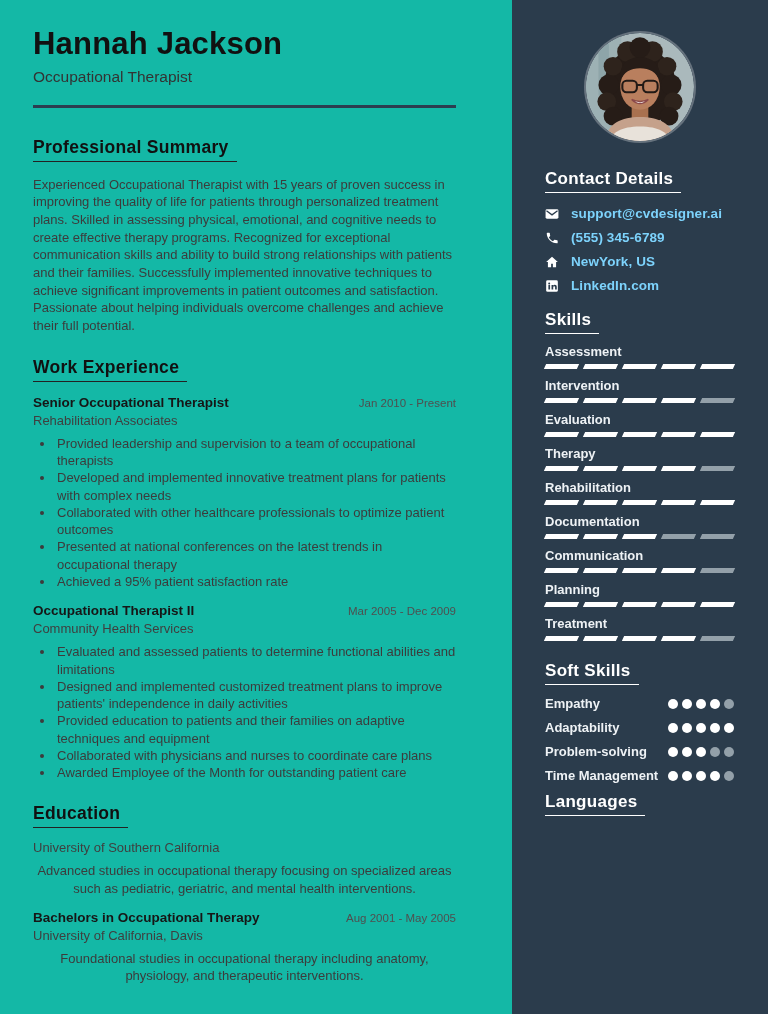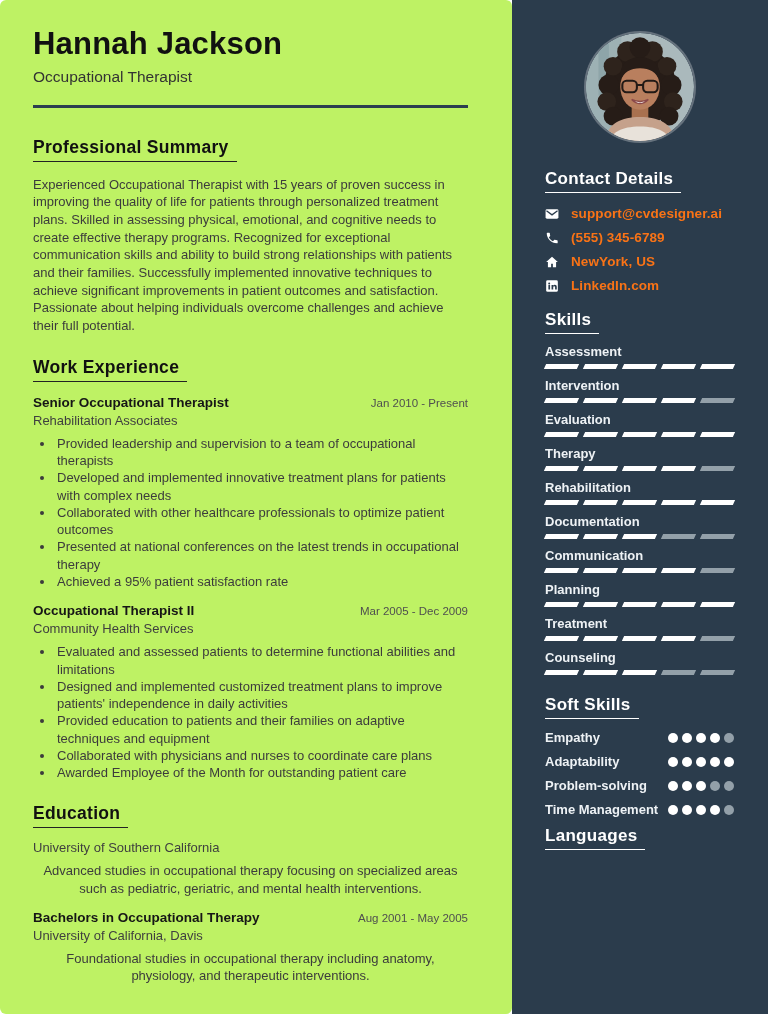--- a/index.html
+++ b/index.html
@@ -15,21 +15,21 @@
   *{margin:0;padding:0;box-sizing:border-box;}
   html,body{width:768px;}
   body{
     font-family:"Liberation Sans","DejaVu Sans",sans-serif;
     background:#ffffff;
     color:var(--text-body);
   }
   .page{display:flex;width:768px;height:1014px;overflow:hidden;}
 
   
-  .main-col{width:512px;background:#bef264;padding:26px 44px 20px 33px;border-radius:6px;}
+  .main-col{width:512px;background:#14b8a6;padding:26px 56px 20px 33px;}
   .name{font-size:31px;font-weight:bold;color:#111;letter-spacing:.2px;line-height:1.15;}
   .job-title-sub{font-size:15.5px;color:#333;margin-top:6px;}
   .name-divider{height:3px;background:var(--accent);margin-top:19px;}
 
   .section-heading{
     display:inline-block;
     font-size:17.5px;font-weight:bold;color:#111;
     letter-spacing:.3px;
     border-bottom:1.6px solid #222;
     padding:0 8px 3px 0;
@@ -61,21 +61,21 @@
     display:inline-block;
     font-size:17px;font-weight:bold;color:#fff;
     letter-spacing:.3px;
     border-bottom:1.6px solid #fff;
     padding:0 8px 3px 0;
   }
   .contact-section{margin-top:28px;}
   .contact-list{margin-top:13px;}
   .contact-row{display:flex;align-items:center;gap:12px;margin-bottom:9px;}
   .contact-row .cicon{width:14px;height:14px;flex:0 0 14px;display:inline-flex;}
-  .contact-row .ctext{font-size:13.5px;font-weight:bold;color:#f97316;letter-spacing:.1px;}
+  .contact-row .ctext{font-size:13.5px;font-weight:bold;color:#7dd3fc;letter-spacing:.1px;}
 
   .skills-section{margin-top:17px;}
   .skills-list{margin-top:10px;}
   .skill-row{margin-bottom:9px;}
   .skill-name{font-size:13px;font-weight:bold;color:#eef2f5;margin-bottom:5px;}
   .skill-bar{display:flex;gap:6px;}
   .seg{flex:1;height:5px;transform:skewX(-24deg);}
   .seg.on{background:var(--seg-on);}
   .seg.off{background:var(--seg-off);}
 
@@ -332,30 +332,20 @@
           <div class="skill-row">
             <div class="skill-name">Treatment</div>
             <div class="skill-bar">
               <span class="seg on"></span>
               <span class="seg on"></span>
               <span class="seg on"></span>
               <span class="seg on"></span>
               <span class="seg off"></span>
             </div>
           </div>
-          <div class="skill-row">
-            <div class="skill-name">Counseling</div>
-            <div class="skill-bar">
-              <span class="seg on"></span>
-              <span class="seg on"></span>
-              <span class="seg on"></span>
-              <span class="seg off"></span>
-              <span class="seg off"></span>
-            </div>
-          </div>
         </div>
     </div>
 
     <div class="softskills-section">
       <span class="side-heading">Soft Skills</span>
       <div class="soft-list" id="soft-list">
           <div class="soft-row">
             <div class="soft-name">Empathy</div>
             <div class="dots">
               <span class="dot on"></span>

